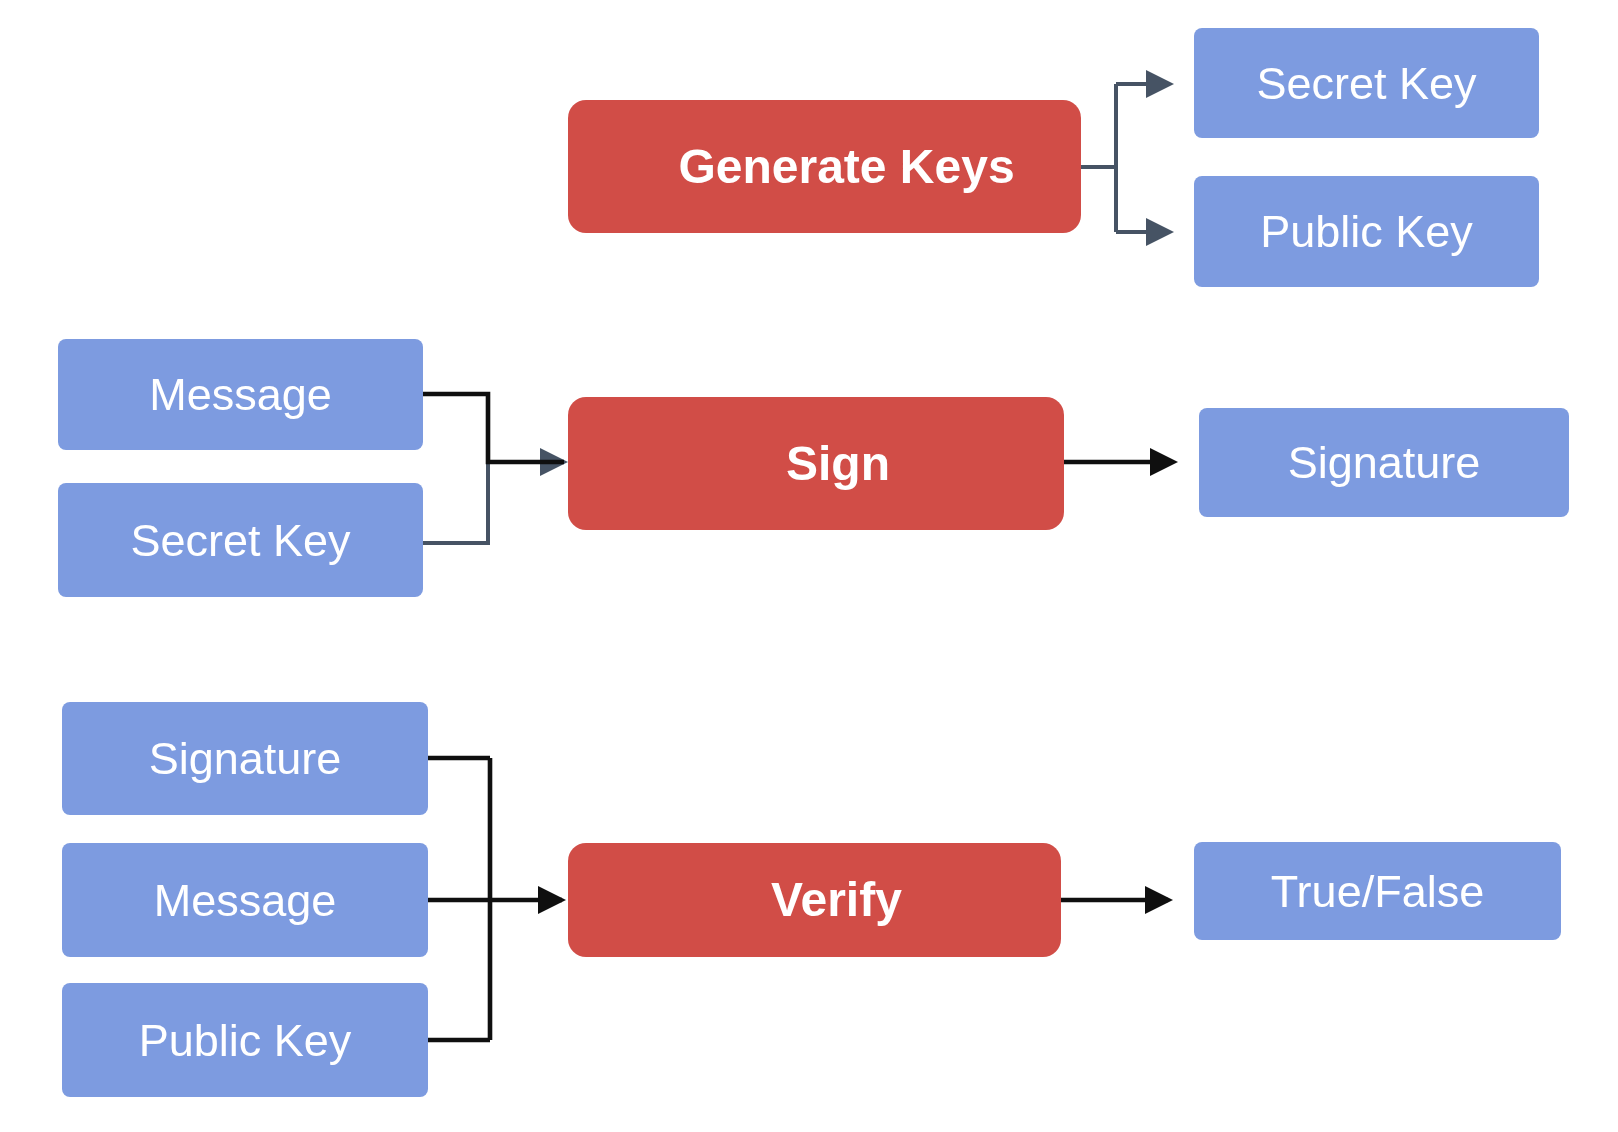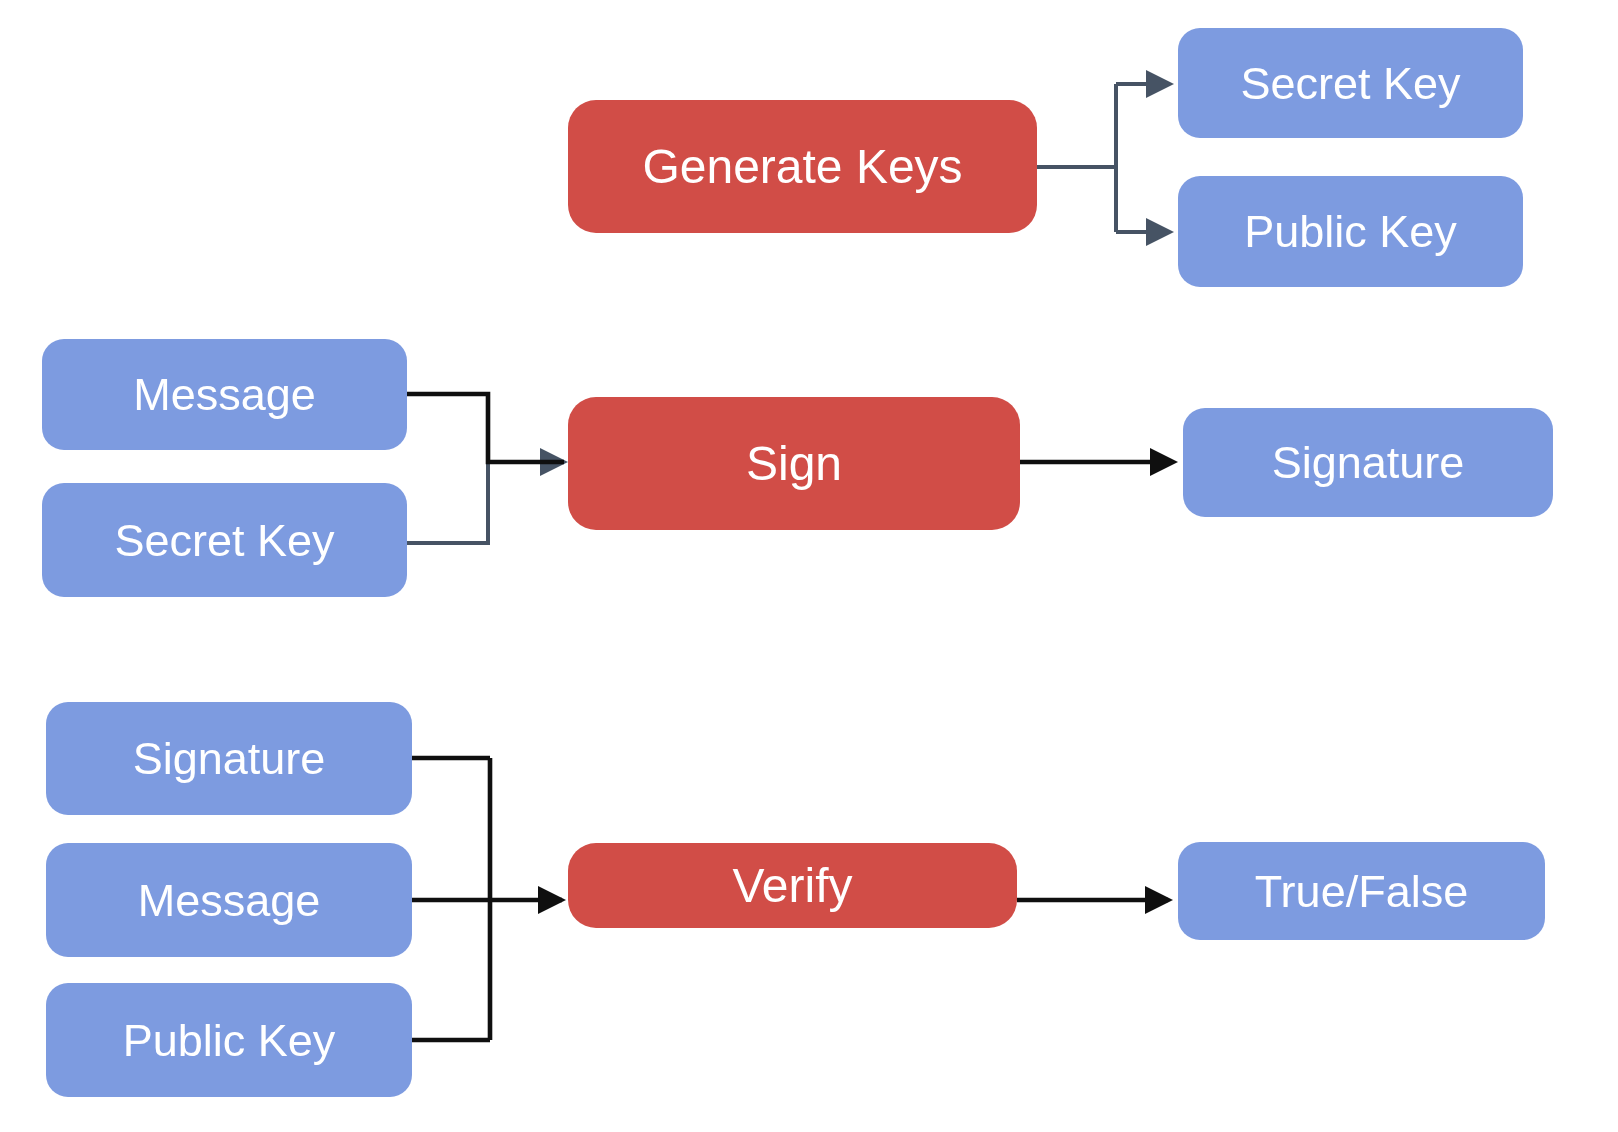--- a/index.html
+++ b/index.html
@@ -39,29 +39,31 @@
     display: flex;
     align-items: center;
     justify-content: center;
     color: var(--label-text, #ffffff);
     text-align: center;
     line-height: 1;
     user-select: none;
   }
   .node-data {
     background: var(--data-fill, #7d9be0);
-    border-radius: 22px;
+    border-radius: 8px;
     font-size: 45px;
     font-weight: 400;
+    margin-left: 16px;
   }
   .node-process {
     background: var(--process-fill, #d14d47);
-    border-radius: 28px;
+    border-radius: 18px;
     font-size: 48px;
-    font-weight: 400;
+    font-weight: 700;
+    padding-left: 44px;
   }
 </style>
 </head>
 <body>
 
 <div class="canvas">
 
   <svg class="connector-layer" viewBox="0 0 1618 1132" xmlns="http://www.w3.org/2000/svg">
 
     <path class="edge-slate" d="M1037 167 H1116"></path>
@@ -113,20 +115,20 @@
 
   <div class="node node-data" style="left:46px; top:702px; width:366px; height:113px;">
     <span>Signature</span>
   </div>
   <div class="node node-data" style="left:46px; top:843px; width:366px; height:114px;">
     <span>Message</span>
   </div>
   <div class="node node-data" style="left:46px; top:983px; width:366px; height:114px;">
     <span>Public Key</span>
   </div>
-  <div class="node node-process" style="left:568px; top:843px; width:449px; height:85px;">
+  <div class="node node-process" style="left:568px; top:843px; width:449px; height:114px;">
     <span>Verify</span>
   </div>
   <div class="node node-data" style="left:1178px; top:842px; width:367px; height:98px;">
     <span>True/False</span>
   </div>
 
 </div>
 
 </body></html>

